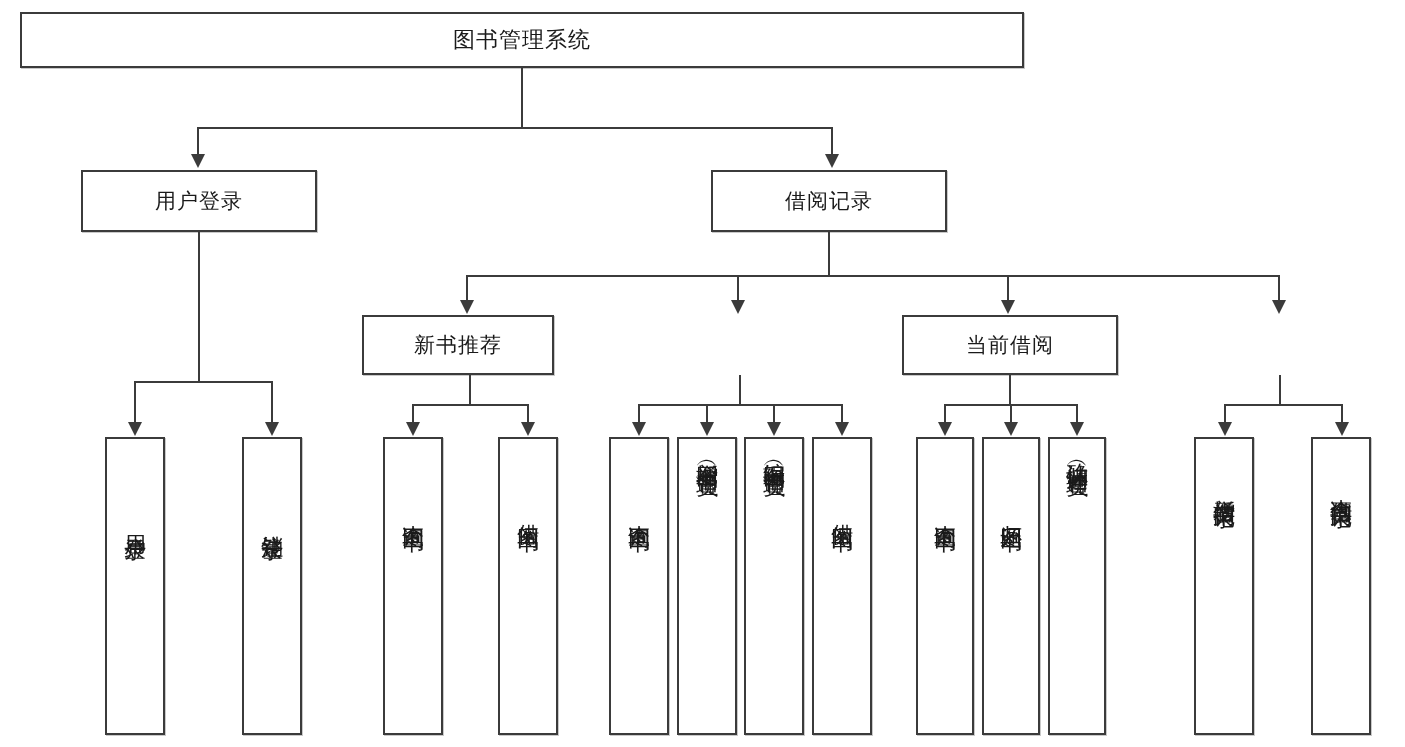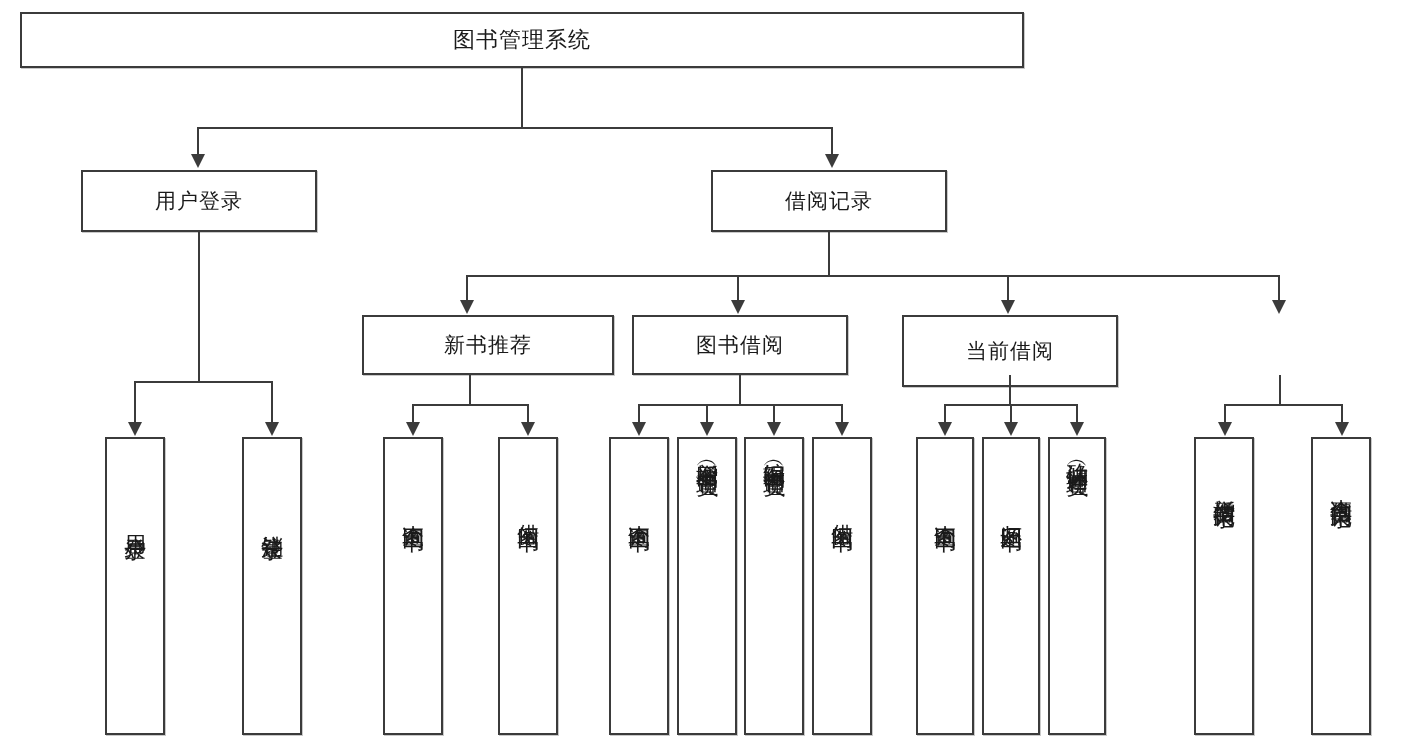--- a/index.html
+++ b/index.html
@@ -115,27 +115,24 @@
 
   <div class="vline" style="left:737px;top:275px;height:26px;"></div>
   <div class="arrow" style="left:731px;top:300px;"></div>
 
   <div class="vline" style="left:1007px;top:275px;height:26px;"></div>
   <div class="arrow" style="left:1001px;top:300px;"></div>
 
   <div class="vline" style="left:1278px;top:275px;height:26px;"></div>
   <div class="arrow" style="left:1272px;top:300px;"></div>
 
-  <div class="node h" style="left:362px;top:315px;width:252px;height:60px;">
+  <div class="node h" style="left:362px;top:315px;width:192px;height:60px;">
     <span class="label">新书推荐</span>
   </div>
-  <div class="node h" style="left:632px;top:315px;width:216px;height:60px;">
-    <span class="label">图书借阅</span>
-  </div>
-  <div class="node h" style="left:902px;top:315px;width:216px;height:72px;">
+  <div class="node h" style="left:902px;top:315px;width:216px;height:60px;">
     <span class="label">当前借阅</span>
   </div>
 
   <div class="vline" style="left:469px;top:375px;height:30px;"></div>
   <div class="hline" style="left:412px;top:404px;width:116px;"></div>
   <div class="vline" style="left:412px;top:404px;height:19px;"></div>
   <div class="arrow" style="left:406px;top:422px;"></div>
   <div class="vline" style="left:527px;top:404px;height:19px;"></div>
   <div class="arrow" style="left:521px;top:422px;"></div>
 

